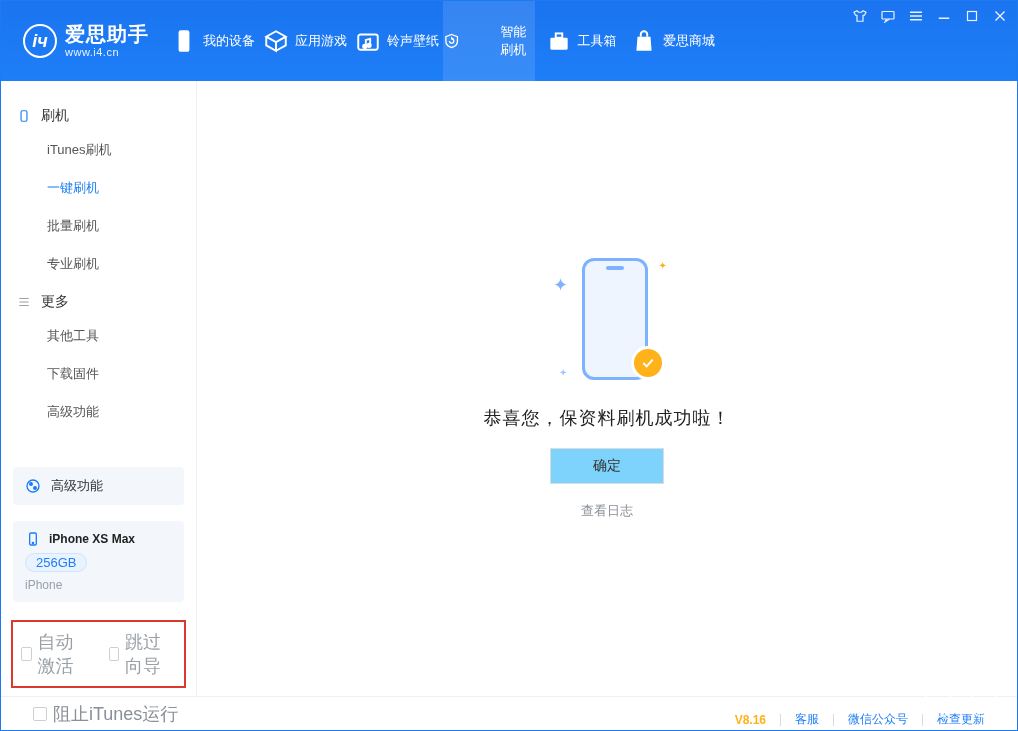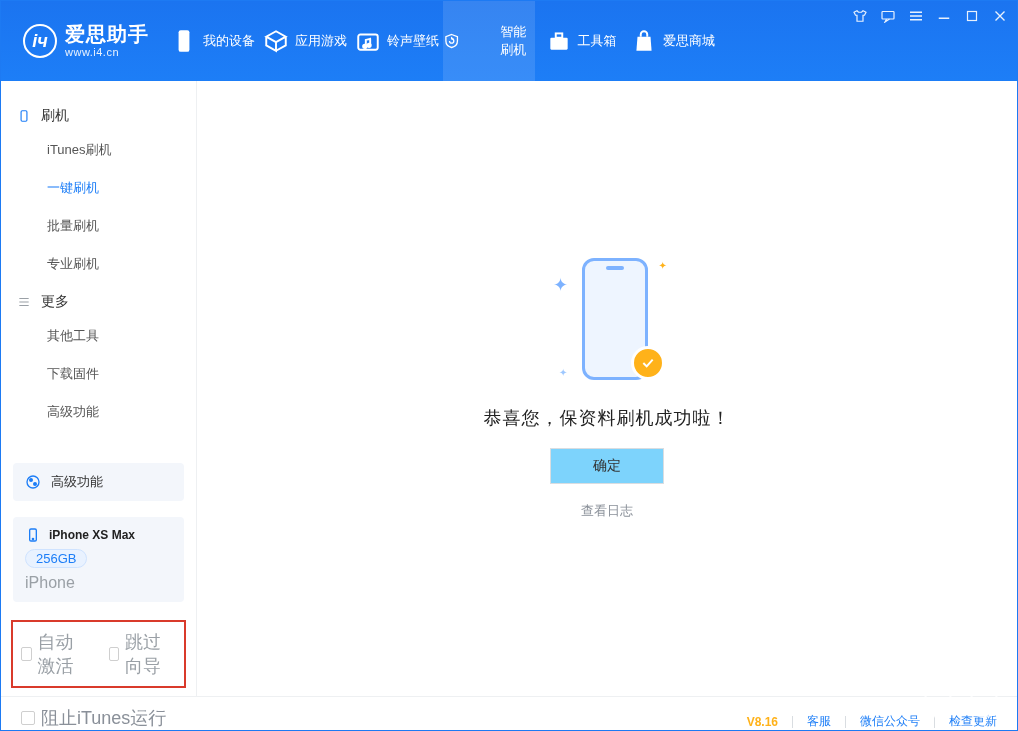--- a/index.html
+++ b/index.html
@@ -22,37 +22,37 @@
 .body { flex: 1; display: flex; overflow: hidden; position: relative; }
 .sidebar { width: 196px; border-right: 1px solid #eef0f2; display: flex; flex-direction: column; padding-top: 16px; font-size: 13px; color: #555; }
 .sb-group { padding: 10px 16px 6px; display:flex; align-items:center; gap:10px; color:#333; font-size:14px; }
 .sb-item { padding: 10px 10px 10px 46px; cursor: pointer; color:#555; }
 .sb-item.active { color: #1d7ef7; }
 .sb-spacer { flex: 1; }
 .sb-box { margin: 8px 12px; border-radius: 4px; background: #f3f6fb; padding: 10px 12px; color:#333; display:flex; align-items:center; gap:10px; }
 .sb-box.dev { flex-direction: column; align-items:flex-start; gap:6px; }
 .badge256 { background:#e9f2ff; border:1px solid #cfe3ff; color:#1d7ef7; border-radius:10px; padding:1px 10px; font-size:13px; }
 .devlabel { font-weight:bold; font-size:12px; color:#222; }
-.devtype { font-size:16px; color:#9aa0a6; }
+.devtype { font-size:12px; color:#9aa0a6; }
 .red-frame { border: 2px solid #d93a2b; margin: 10px 10px 8px 10px; padding: 8px 8px; display:flex; gap:20px; }
 .chk { display:flex; align-items:center; gap:6px; color:#9aa0a6; font-size:18px; }
 .chkbox { width:14px; height:14px; border:1px solid #cfcfcf; border-radius:2px; }
 .main { flex:1; display:flex; flex-direction:column; align-items:center; justify-content:center; gap:18px; }
 .success-title { font-size:18px; color:#222; letter-spacing:1px; }
 .btn-ok { border:1px solid #d9dde1; background:#7dd3fc; padding:8px 42px; font-size:14px; color:#333; cursor:pointer; }
 .loglink { color:#8a9099; font-size:13px; cursor:pointer; text-underline-offset: 2px; }
 .phone-illus { position:relative; width:120px; height:130px; }
 .phone-body { position:absolute; left:35px; top:0; width:66px; height:122px; border:3px solid #7db2ff; border-radius:12px; background:#eef5ff; }
 .phone-body:before { content:""; position:absolute; left:50%; top:5px; transform:translateX(-50%); width:18px; height:4px; background:#7db2ff; border-radius:2px; }
 .check-badge { position:absolute; right:2px; bottom:8px; width:34px; height:34px; border-radius:50%; background:#ffb21a; display:flex; align-items:center; justify-content:center; border:3px solid #fff; }
 .spark { position:absolute; font-size:18px; color:#9ec8ff; }
 .spark.a { left:6px; top:16px; color:#7db2ff; }
 .spark.b { right:0px; top:2px; color:#ffb21a; font-size:10px; }
 .spark.c { left:12px; bottom:10px; font-size:10px; }
-.statusbar { height:34px; border-top:1px solid #eef0f2; display:flex; align-items:flex-end; padding:0 20px; font-size:12px; gap:14px; color:#8a9099; }
+.statusbar { height:34px; border-top:1px solid #eef0f2; display:flex; align-items:center; padding:0 32px; font-size:12px; gap:14px; color:#8a9099; }
 .statusbar .left { display:flex; align-items:center; gap:6px; }
 .statusbar .right { margin-left:auto; display:flex; align-items:center; gap:14px;margin-top:12px; }
 .divider { width:1px; height:12px; background:#d9dde1; }
 .ver { color:#ffb21a; font-weight:600; }
 .link { color:#1d7ef7; cursor:pointer; }
 .dl-arrow { width: 12px; height: 12px; }
 </style>
 </head>
 <body>
 

